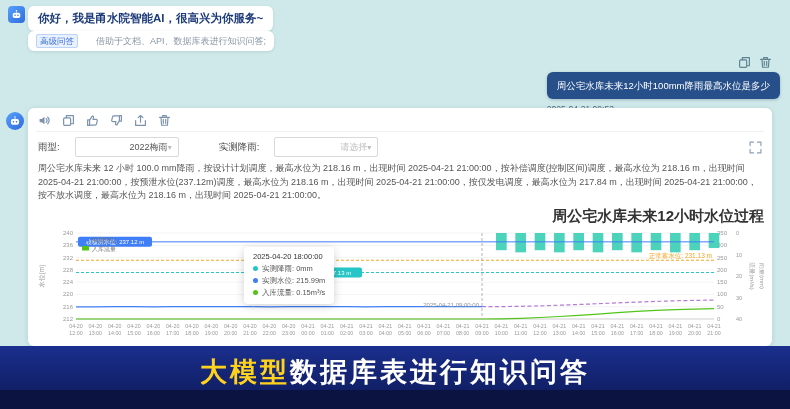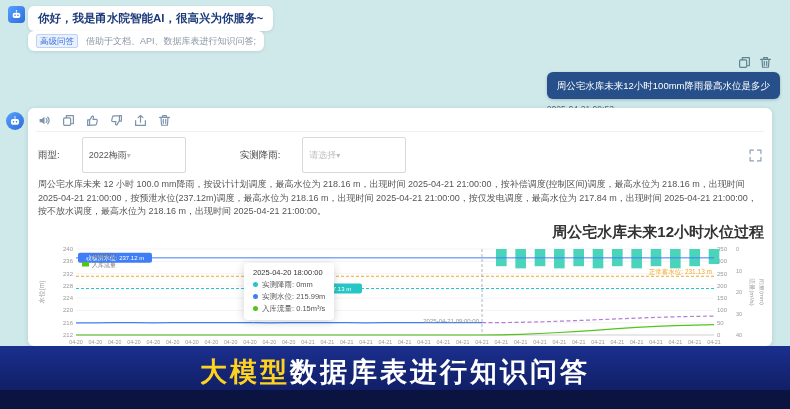--- a/index.html
+++ b/index.html
@@ -11,43 +11,43 @@
   .abs{position:absolute;}
   
   .app-icon{left:8px;top:6px;width:17px;height:17px;border-radius:4px;
     background:linear-gradient(135deg,#56a0ff,#2f6bdc);
     display:flex;align-items:center;justify-content:center;}
   
   .greet1{left:28px;top:6px;background:#fff;border-radius:6px;padding:5px 10px;
     box-shadow:0 1px 3px rgba(30,60,90,.12);}
   .greet-title{font-size:11.5px;font-weight:bold;color:#1d3b7a;white-space:nowrap;}
   .greet2{left:28px;top:31px;background:#fff;border-radius:6px;padding:3px 8px;
-    box-shadow:0 1px 3px rgba(30,60,90,.12);display:flex;align-items:center;gap:8px;}
+    box-shadow:0 1px 3px rgba(30,60,90,.12);display:flex;align-items:center;gap:18px;}
   .tag{font-size:8.5px;color:#3a6fd8;background:#e9f1ff;border:1px solid #bcd2f7;
     border-radius:2px;padding:0 3px;line-height:12px;white-space:nowrap;cursor:pointer;}
   .tag-desc{font-size:9px;color:#8a97a5;white-space:nowrap;}
   
   .msg-actions{right:18px;top:56px;display:flex;gap:8px;}
   .icon-btn{width:13px;height:13px;cursor:pointer;display:inline-flex;}
   .icon-btn svg{width:100%;height:100%;stroke:#5f8391;fill:none;stroke-width:1.1;stroke-linecap:round;stroke-linejoin:round;}
   .user-wrap{right:10px;top:72px;display:flex;flex-direction:column;align-items:flex-start;}
   .user-bubble{background:#27508a;color:#fff;font-size:9.5px;padding:7px 10px;
     border-radius:6px;max-width:230px;line-height:1.4;white-space:nowrap;
     box-shadow:0 1px 3px rgba(20,40,70,.25);}
   .msg-time{margin-top:5px;font-size:8.5px;color:#4f6d79;}
   
   .avatar{left:6px;top:112px;width:18px;height:18px;border-radius:50%;
     background:linear-gradient(135deg,#56a0ff,#2f6bdc);display:flex;align-items:center;justify-content:center;}
   .panel{left:28px;top:108px;width:744px;height:238px;background:#fff;border-radius:6px;
     box-shadow:0 1px 5px rgba(30,60,90,.15);padding:4px 8px 0;box-sizing:border-box;}
   .toolbar{display:flex;gap:11px;align-items:center;padding:2px 2px 4px;border-bottom:1px solid #f0f0f0;}
   .toolbar .icon-btn svg{stroke:#7d93ad;}
-  .controls{display:flex;align-items:center;gap:22px;padding:5px 2px 4px;}
+  .controls{display:flex;align-items:center;gap:15px;padding:5px 2px 4px;}
   .ctl-label{font-size:9.5px;color:#444;}
-  .select{display:flex;align-items:center;justify-content:flex-start;width:104px;height:36px;
+  .select{display:flex;align-items:center;justify-content:flex-end;width:104px;height:20px;
     border:1px solid #d9d9d9;border-radius:2px;padding:0 6px;font-size:9px;color:#555;
     background:#fff;box-sizing:border-box;cursor:pointer;}
   .select .caret{color:#bbb;font-size:8px;}
   .select.placeholder .sel-val{color:#bfbfbf;}
   .ctl-gap{width:10px;}
   .expand{margin-left:auto;}
   .expand svg{stroke:#8aa0b8;}
   .summary{font-size:9px;color:#555;line-height:1.5;padding:1px 2px 3px;}
   .chart-wrap{position:relative;}
   .chart-title{text-align:right;font-size:15px;font-weight:bold;color:#333;margin:1px 0 1px;}

